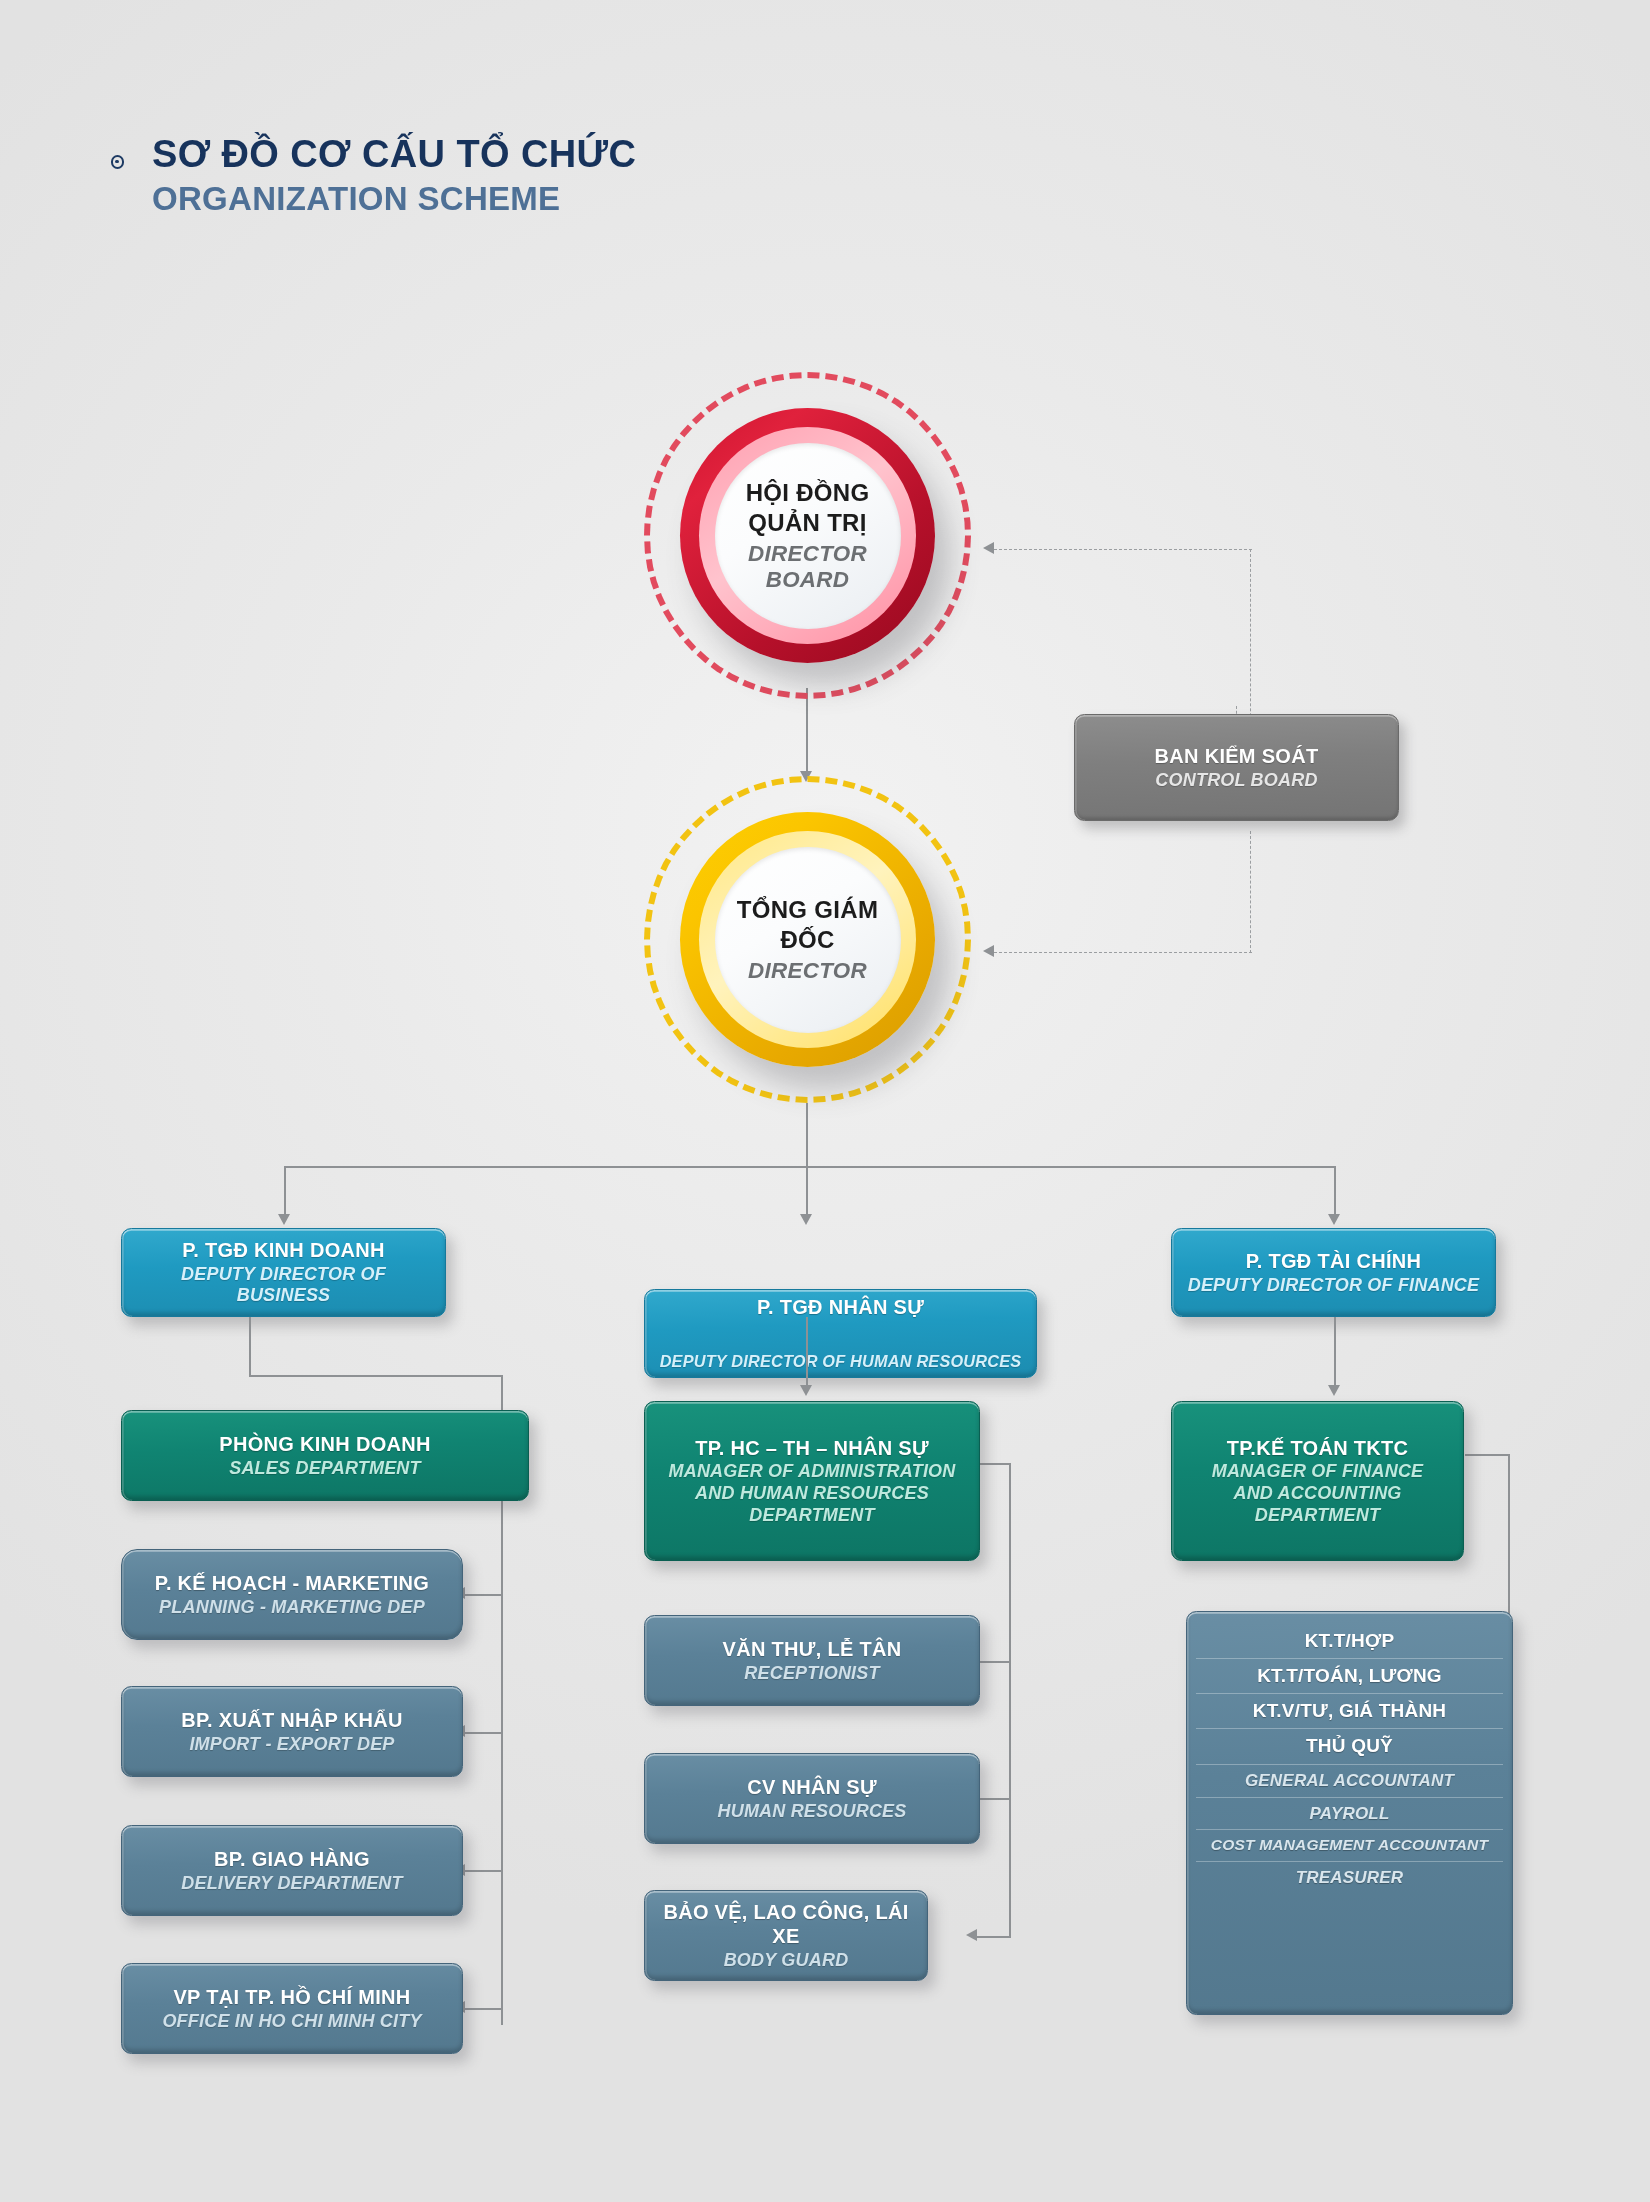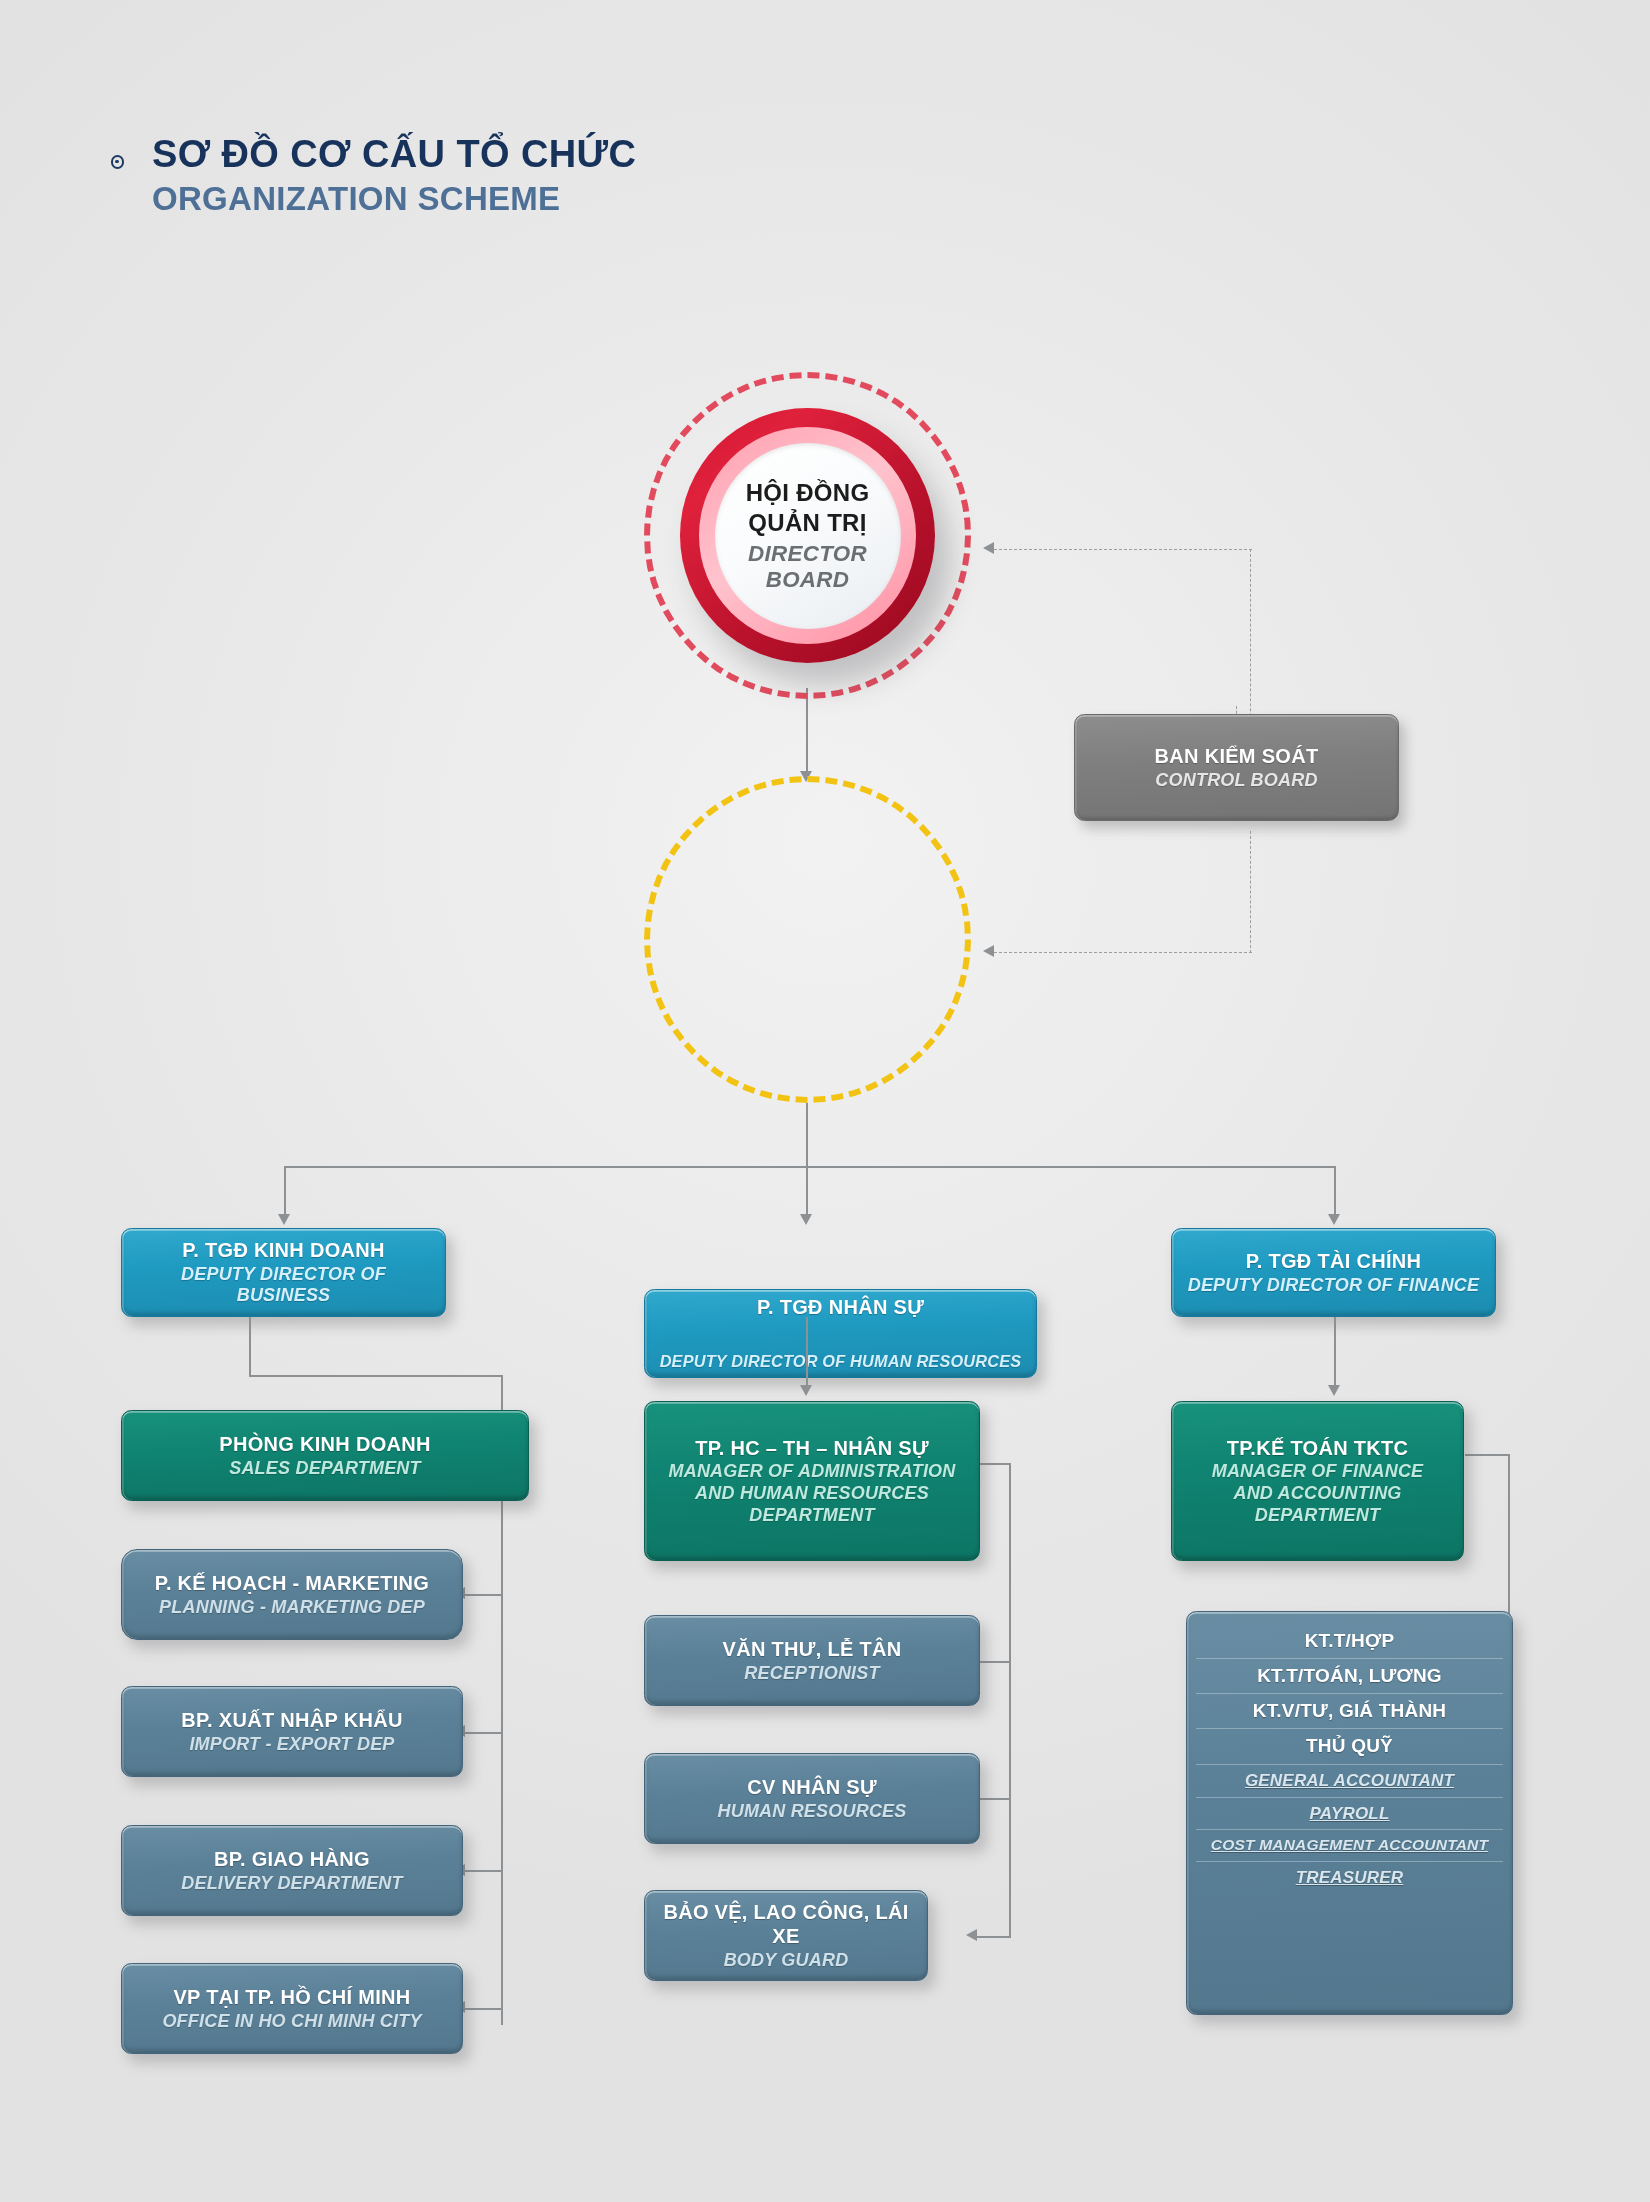--- a/index.html
+++ b/index.html
@@ -233,21 +233,20 @@
     color: #ffffff;
     text-shadow: 0 0.9px 0.9px rgba(0,0,0,.3);
     padding: 6px 0 6.9px 0;
     border-bottom: 0.9px solid rgba(255,255,255,.30);
     line-height: 1.12;
   }
   .acct-row.en {
     font-style: italic;
     font-size: 17px;
     color: #d9e6ed;
-    text-decoration: underline;
   }
   .acct-row.small {
     font-size: 15.5px;
   }
   .acct-row:last-child { border-bottom: none; }
 
   
   .conn {
     position: absolute;
     background: #8e9194;
@@ -315,20 +314,28 @@
           <div class="circle-label-vi">HỘI ĐỒNG</div>
           <div class="circle-label-vi">QUẢN TRỊ</div>
           <div class="circle-label-en">DIRECTOR BOARD</div>
         </div>
       </div>
     </div>
   </div>
 
   <div class="circle-node" id="node-director">
     <div class="circle-dashed"></div>
+    <div class="circle-ring-outer">
+      <div class="circle-ring-inner">
+        <div class="circle-face">
+          <div class="circle-label-vi">TỔNG GIÁM ĐỐC</div>
+          <div class="circle-label-en">DIRECTOR</div>
+        </div>
+      </div>
+    </div>
   </div>
 
   <div class="box box-grey" id="box-control" style="left:1074px; top:714px; width:325px; height:107px;">
     <div class="lbl-vi">BAN KIỂM SOÁT</div>
     <div class="lbl-en">CONTROL BOARD</div>
   </div>
 
   <div class="conn v" style="left:806px; top:1103px; height:64px;"></div>
   <div class="conn h" style="left:284px; top:1166px; width:1051px;"></div>
   <div class="conn v" style="left:284px; top:1166px; height:53px;"></div>

